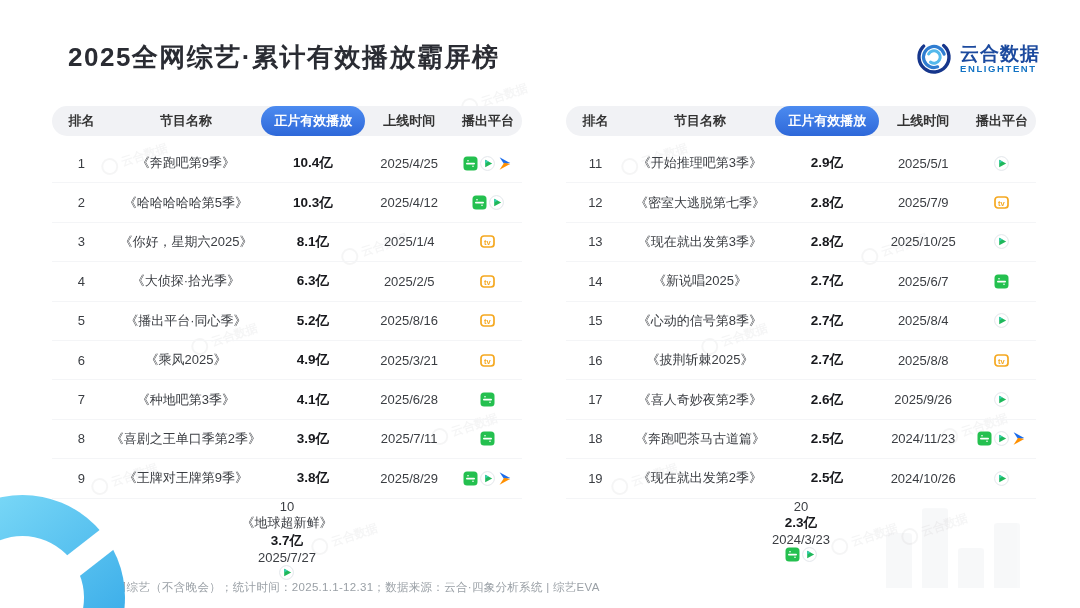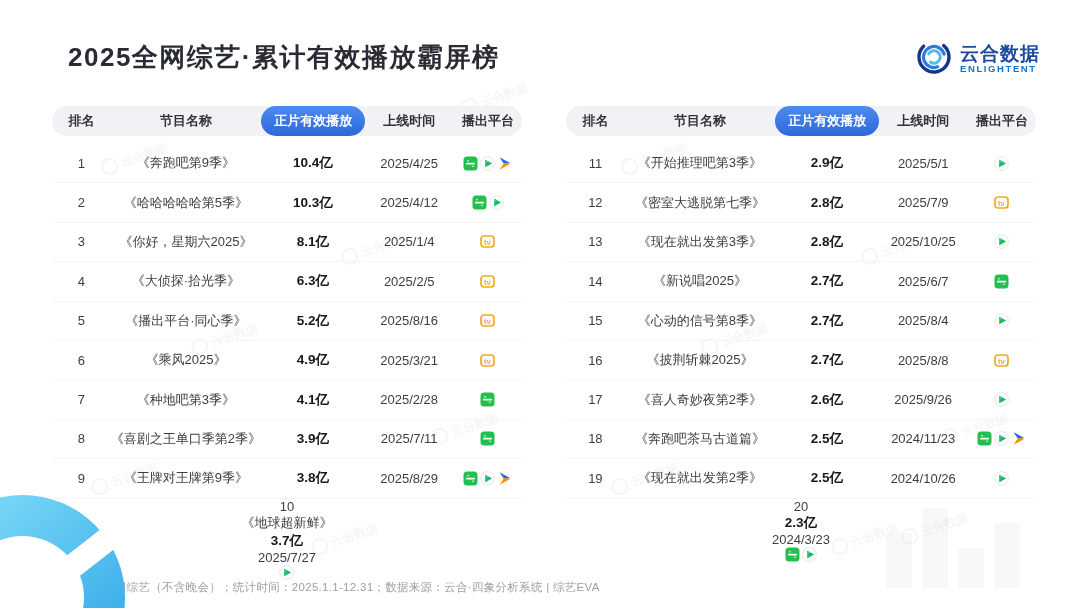--- a/index.html
+++ b/index.html
@@ -284,21 +284,21 @@
                   <rect x="1" y="2" width="13" height="11" rx="3" fill="#ffffff" stroke="#f5a820" stroke-width="1.7"></rect>
                   <text x="4" y="10.6" font-size="7.5" font-weight="bold" fill="#f5a820" font-family="Liberation Sans,sans-serif">tv</text>
                 </svg>
               </span>
             </div>
           </div>
           <div class="trow">
             <div class="cell col-rank">7</div>
             <div class="cell col-name">《种地吧第3季》</div>
             <div class="cell col-plays val">4.1亿</div>
-            <div class="cell col-date">2025/2/28</div>
+            <div class="cell col-date">2025/6/28</div>
             <div class="cell col-platform pf-cell">
               <span class="pf-icon">
                 <svg viewBox="0 0 15 15">
                   <rect x="0.5" y="0.5" width="14" height="14" rx="3.5" fill="#24c04f"></rect>
                   <rect x="3" y="6.7" width="9" height="1.8" rx="0.9" fill="#fff"></rect>
                   <rect x="4.2" y="4" width="1.6" height="1.6" rx="0.8" fill="#fff"></rect>
                   <rect x="9.2" y="9.4" width="1.6" height="1.6" rx="0.8" fill="#fff"></rect>
                 </svg>
               </span>
             </div>

